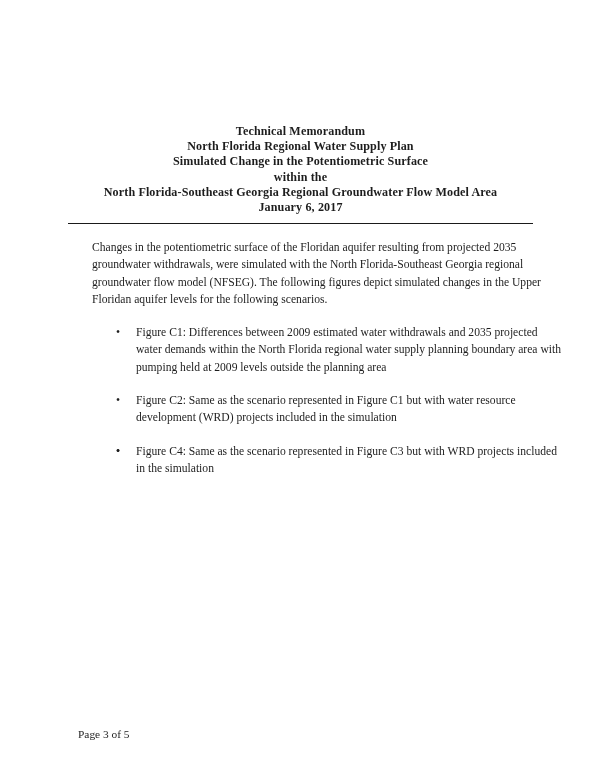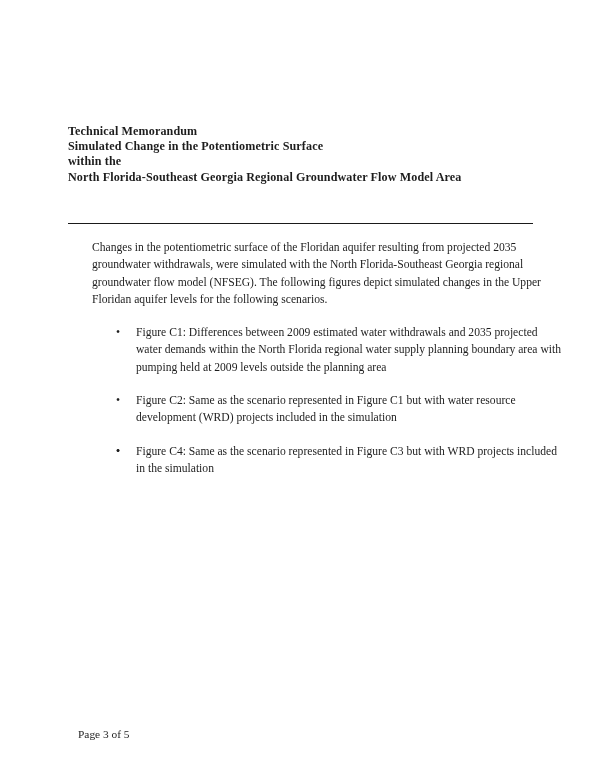--- a/index.html
+++ b/index.html
@@ -24,21 +24,21 @@
     height: 776px;
     background: #ffffff;
   }
 
   
   .title-block {
     position: absolute;
     left: 68px;
     top: 124px;
     width: 465px;
-    text-align: left;
+    text-align: center;
   }
   .title-line {
     font-weight: bold;
     font-size: 12.1px;
     line-height: 15.2px;
     letter-spacing: 0.01em;
     white-space: nowrap;
   }
 
   
@@ -119,23 +119,25 @@
     padding-left: 10px;
   }
 </style>
 </head>
 <body>
 
 <div class="page">
 
   <div class="title-block">
     <div class="title-line">Technical Memorandum</div>
+    <div class="title-line">North Florida Regional Water Supply Plan</div>
     <div class="title-line">Simulated Change in the Potentiometric Surface</div>
     <div class="title-line">within the</div>
     <div class="title-line">North Florida-Southeast Georgia Regional Groundwater Flow Model Area</div>
+    <div class="title-line">January 6, 2017</div>
   </div>
 
   <div class="title-rule"></div>
 
   <div class="body-area">
 
     <p class="para para-intro">Changes in the potentiometric surface of the Floridan aquifer resulting from projected 2035 groundwater withdrawals, were simulated with the North Florida-Southeast Georgia regional groundwater flow model (NFSEG). The following figures depict simulated changes in the Upper Floridan aquifer levels for the following scenarios.</p>
 
     <ul class="bullet-list">
       <li class="bullet-item">

